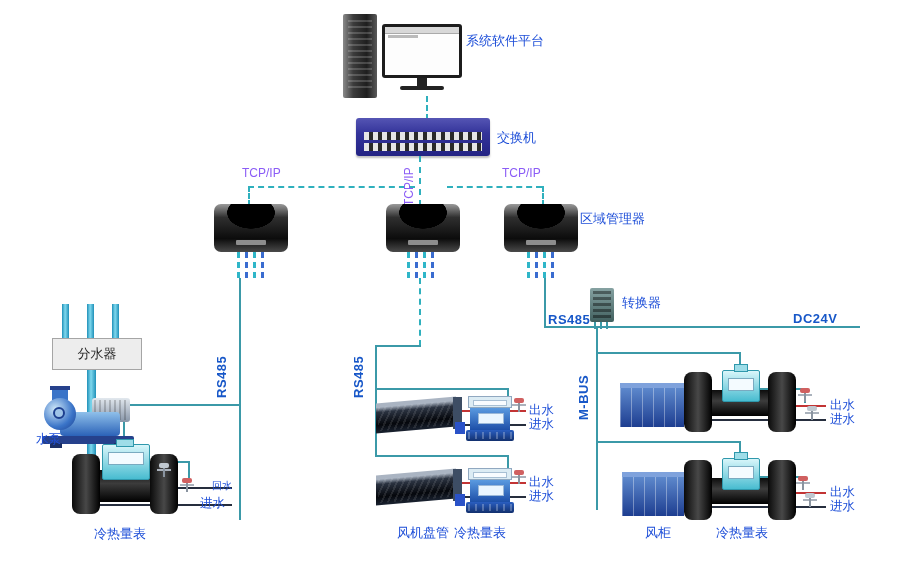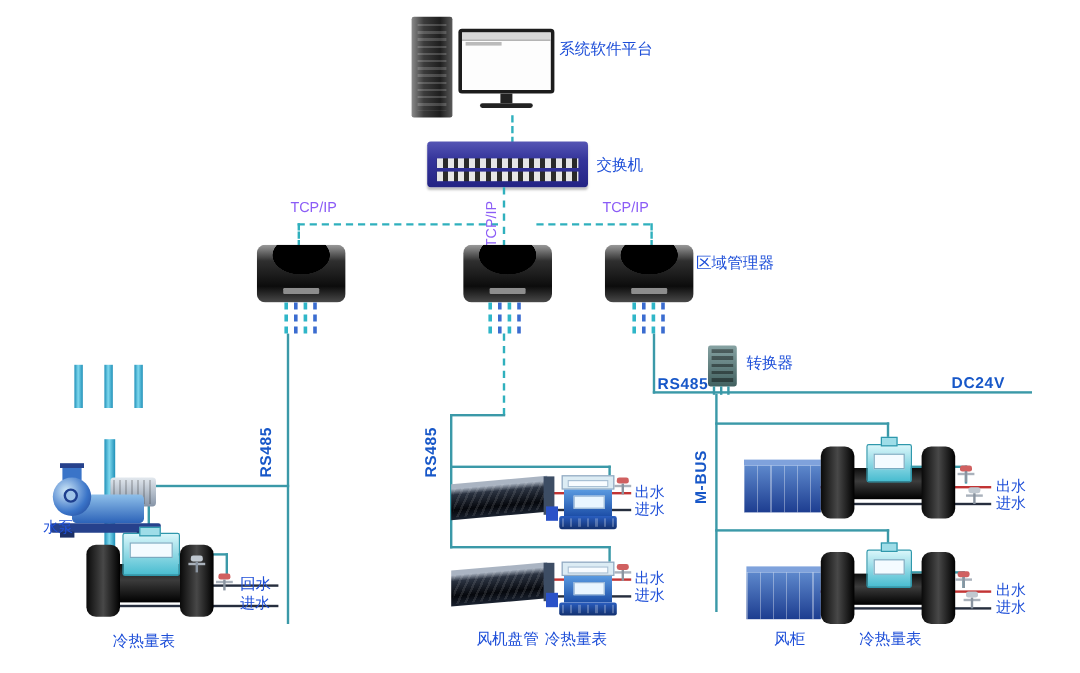--- a/index.html
+++ b/index.html
@@ -197,20 +197,23 @@
   <div class="lbl bus vtext" style="left:577px;top:358px;height:62px;">M-BUS</div>
   <div class="line h" style="left:596px;top:352px;width:145px;"></div>
   <div class="line v" style="left:739px;top:352px;height:22px;"></div>
   <div class="line h" style="left:596px;top:441px;width:145px;"></div>
   <div class="line v" style="left:739px;top:441px;height:20px;"></div>
 
   <div class="pipe" style="left:62px;top:304px;width:7px;height:36px;"></div>
   <div class="pipe" style="left:87px;top:304px;width:7px;height:36px;"></div>
   <div class="pipe" style="left:112px;top:304px;width:7px;height:36px;"></div>
   <div class="pipe" style="left:87px;top:366px;width:9px;height:106px;"></div>
+  <div class="distributor">
+    <span>分水器</span>
+  </div>
 
   <div class="pump-base"></div>
   <div class="pump-foot" style="left:50px;"></div>
     <div class="pump-foot" style="left:114px;"></div>
   <div class="pump-motor"></div>
   <div class="pump-body"></div>
   <div class="pump-nozzle"></div>
   <div class="pump-volute"></div>
   <div class="lbl" style="left:36px;top:433px;font-size:12.5px;">水泵</div>
 
@@ -228,21 +231,21 @@
   </div>
   <div class="sensor" style="left:158px;top:463px;">
       <span class="cap"></span>
       <span class="wing"></span>
     </div>
   <div class="sensor red" style="left:181px;top:478px;">
       <span class="cap"></span>
       <span class="wing"></span>
     </div>
 
-  <div class="lbl" style="left:200px;top:480px;font-size:13px;">回水</div>
+  <div class="lbl" style="left:212px;top:480px;font-size:10px;">回水</div>
   <div class="lbl" style="left:200px;top:497px;font-size:12.5px;">进水</div>
   <div class="lbl" style="left:94px;top:527px;">冷热量表</div>
 
   <div class="port-red" style="left:452px;top:410px;width:74px;"></div>
   <div class="port-dark" style="left:452px;top:424px;width:74px;"></div>
   <div class="fancoil" style="left:376px;top:392px;">
     <div class="shell"></div>
       <div class="cap"></div>
       <div class="conn"></div>
   </div>

